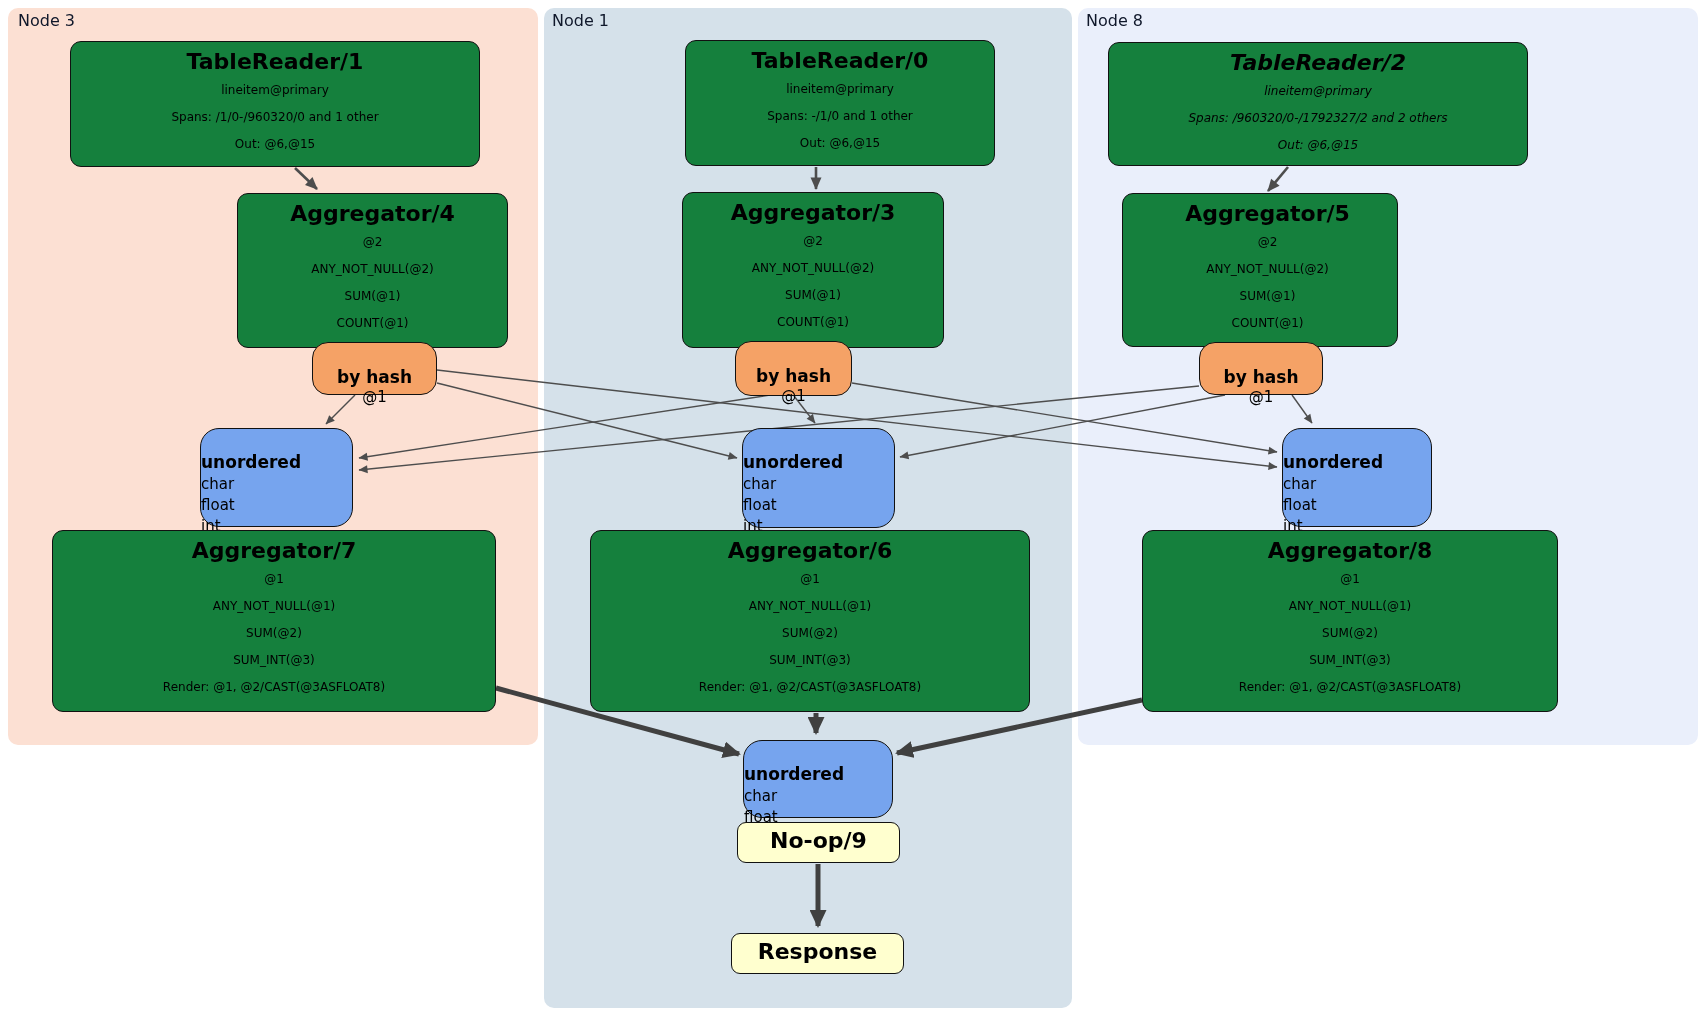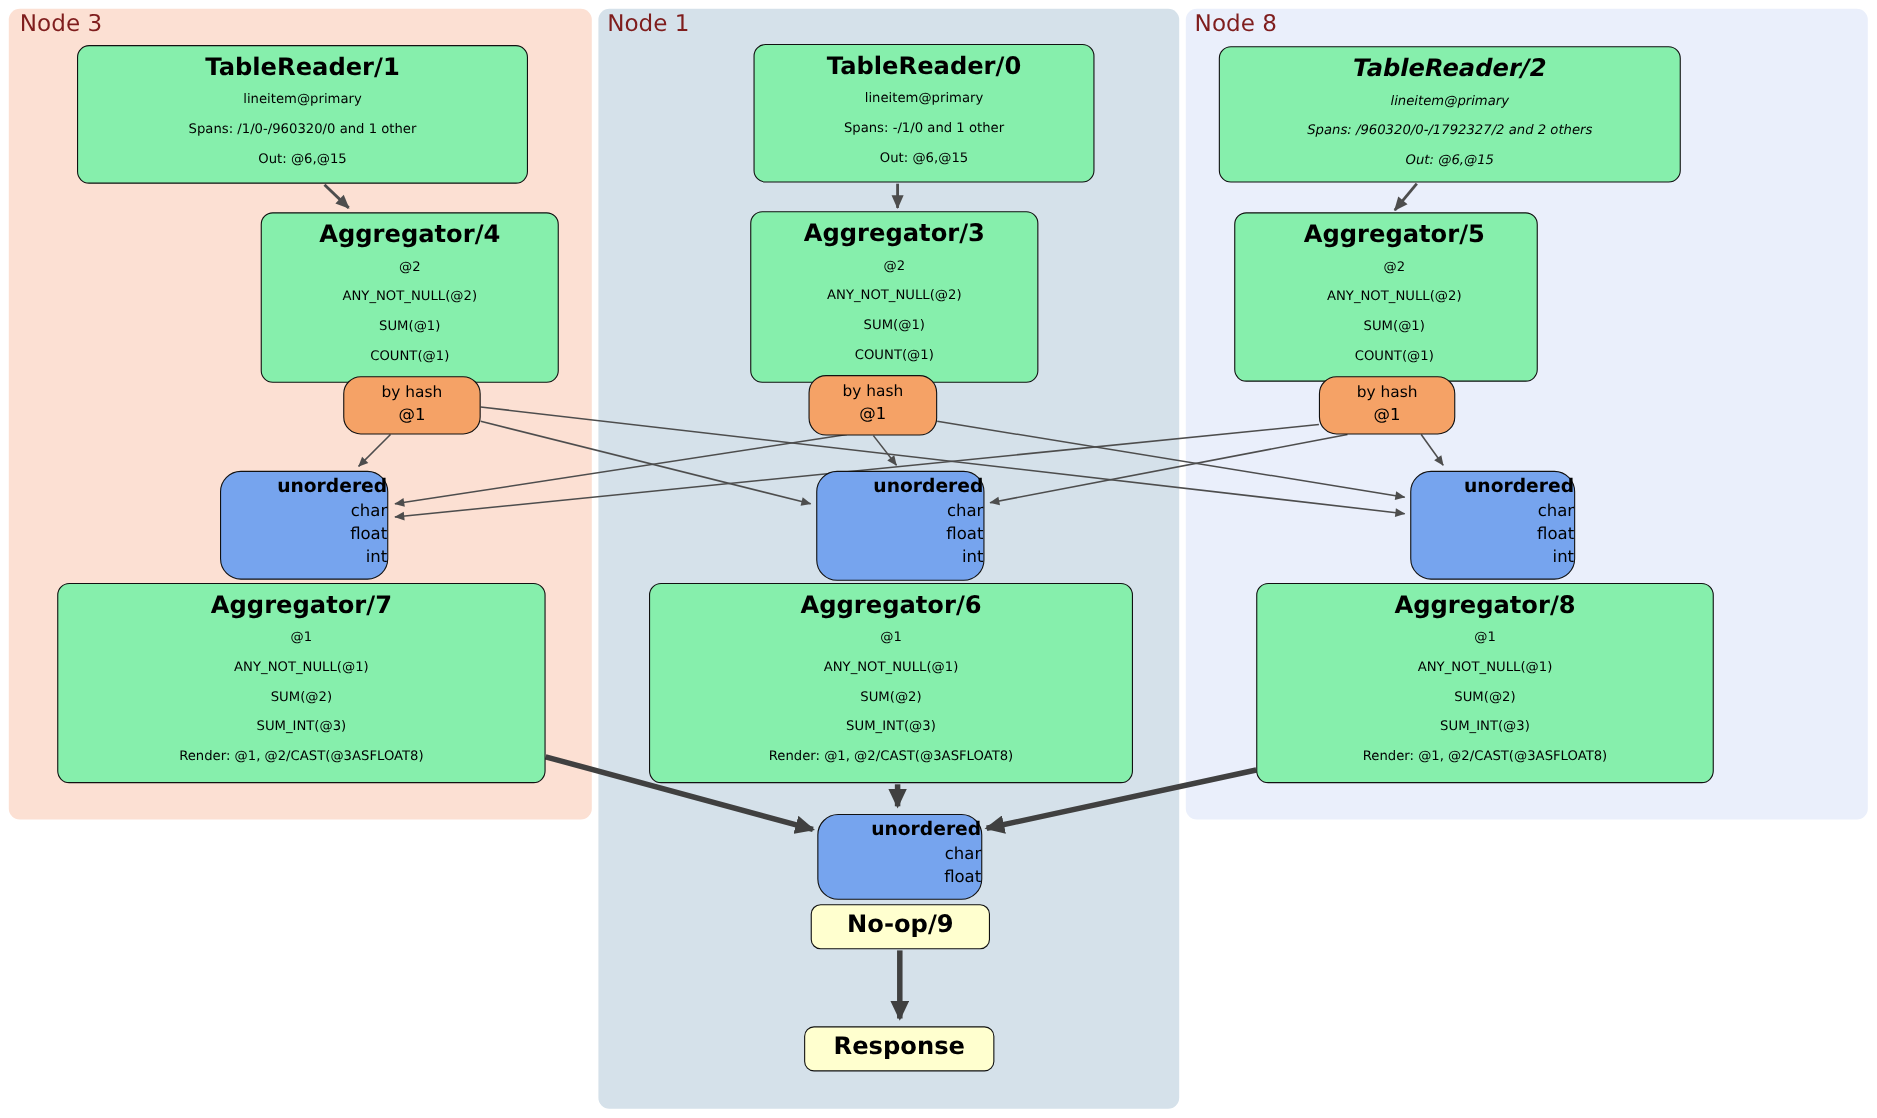--- a/index.html
+++ b/index.html
@@ -1,38 +1,38 @@
 <!DOCTYPE html>
 <html><head>
 <meta charset="utf-8">
 <style>
   html,body{margin:0;padding:0;background:#ffffff;}
   body{font-family:"DejaVu Sans","Liberation Sans",sans-serif;color:#000;}
   #canvas{position:relative;width:1706px;height:1016px;background:#ffffff;overflow:hidden;}
 
   .region{position:absolute;border-radius:10px;}
-  .region-label{position:absolute;font-size:21px;line-height:20px;color:#7f1d1d;text-align:center;}
+  .region-label{position:absolute;font-size:16px;line-height:20px;color:#0f172a;text-align:center;}
 
   #edge-layer{position:absolute;left:0;top:0;z-index:2;}
   .e-thin{stroke:#4d4d4d;stroke-width:1.4;}
   .e-med{stroke:#4d4d4d;stroke-width:2.6;}
   .e-thick{stroke:#404040;stroke-width:5;}
 
-  .pbox{position:absolute;z-index:3;box-sizing:border-box;background:#86efac;
+  .pbox{position:absolute;z-index:3;box-sizing:border-box;background:#15803d;
         border:1.7px solid #111;border-radius:11px;text-align:center;padding-top:5px;}
   .ptitle{font-weight:bold;font-size:22px;line-height:30px;white-space:nowrap;}
   .pline{font-size:12px;line-height:27px;white-space:nowrap;}
 
   .pill{position:absolute;z-index:4;box-sizing:border-box;background:#f5a266;
         border:1.7px solid #111;border-radius:16px;text-align:center;padding-top:4px;}
-  .pill-title{font-weight:normal;font-size:14px;line-height:21px;}
+  .pill-title{font-weight:bold;font-size:17px;line-height:21px;margin-top:20px;}
   .pill-sub{font-size:15px;line-height:19px;}
 
   .sync{position:absolute;z-index:3;box-sizing:border-box;background:#76a4ee;
-        border:1.7px solid #111;border-radius:19px;text-align:right;padding-top:2px;}
+        border:1.7px solid #111;border-radius:19px;text-align:left;padding-top:22px;}
   .sync-title{font-weight:bold;font-size:17px;line-height:23px;}
   .sync-item{font-size:15px;line-height:21px;}
 
   .mini{position:absolute;z-index:3;box-sizing:border-box;background:#ffffcf;
         border:1.7px solid #111;border-radius:9px;text-align:center;}
   .mini .ptitle{line-height:36px;}
 </style>
 </head>
 <body>
 

